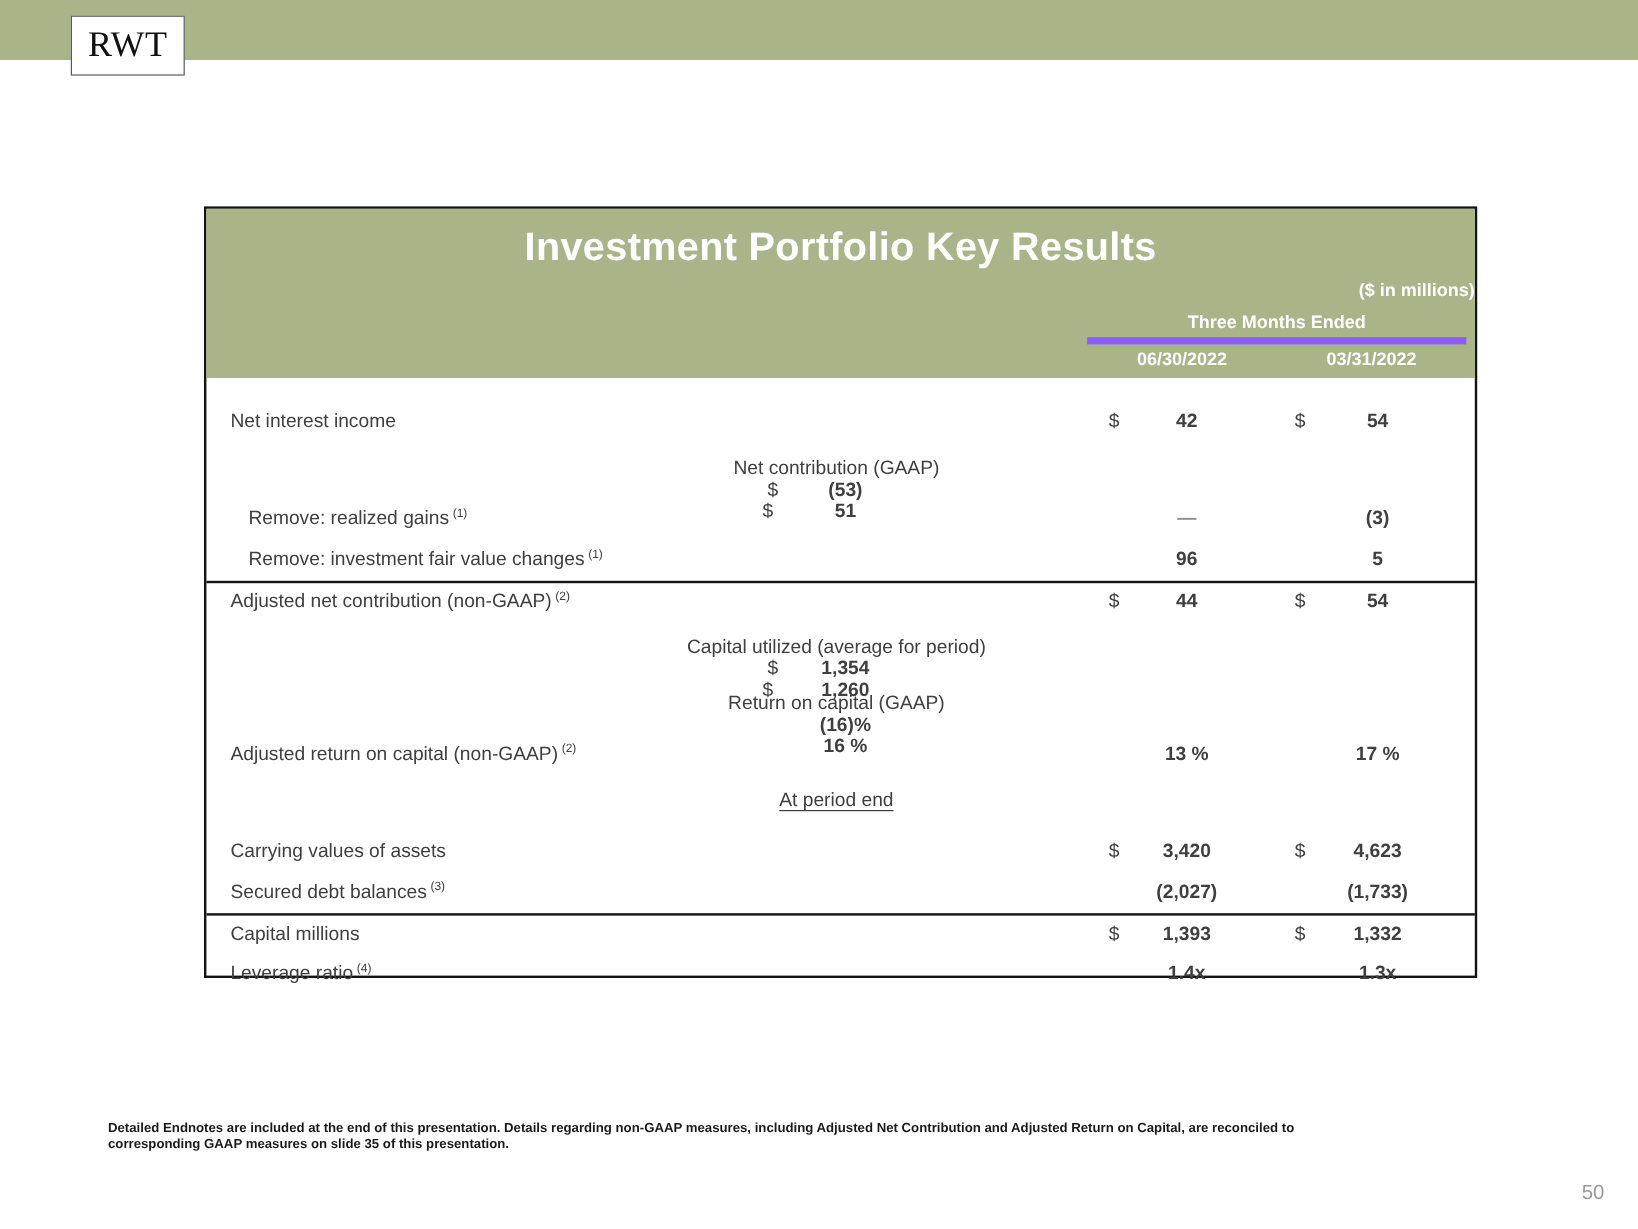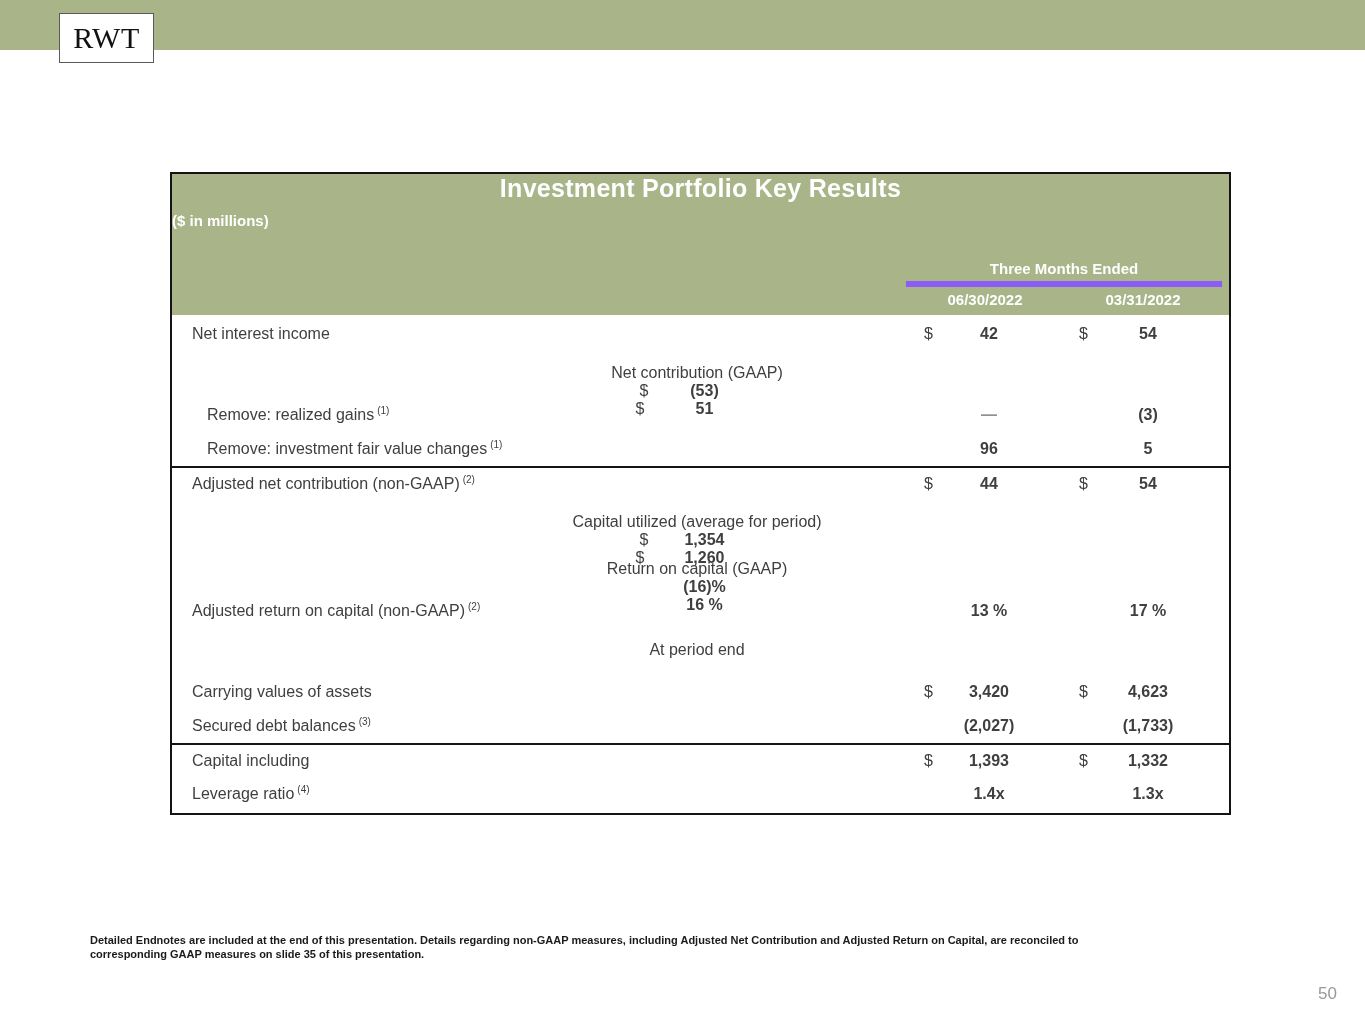--- a/index.html
+++ b/index.html
@@ -31,49 +31,49 @@
   .results-table{
     position:absolute;left:170px;top:172px;width:1061px;height:643px;
     border:2px solid var(--rule);
     background:#ffffff;
   }
   .table-head{
     position:relative;
     height:141px;background:var(--green);color:#ffffff;
   }
   .table-title{
-    text-align:center;
-    font-size:25px;font-weight:bold;letter-spacing:0.3px;
+    padding-top:13px;text-align:center;
+    font-size:33px;font-weight:bold;letter-spacing:0.3px;
   }
   .table-subtitle{
-    margin-top:9px;text-align:left;
+    margin-top:9px;text-align:right;
     font-size:15px;font-weight:bold;
   }
   .col-group{
     position:absolute;right:7px;top:86px;width:316px;
     font-weight:bold;font-size:15px;text-align:center;
   }
   .col-group-title{
     padding-bottom:4px;
     border-bottom:6px solid #8b5cf6;
   }
   .col-dates{display:flex;margin-top:4px;}
   .col-dates > div{flex:1;}
-  .table-body{padding-top:2px;}
+  .table-body{padding-top:20px;}
   .row{
     display:flex;align-items:center;
     height:34px;
     padding:0 27px 0 20px;
     font-size:16px;
   }
   .row.group-start{margin-top:13px;flex-direction:column;}
   .row.rule-top{border-top:2px solid var(--rule);}
   .row .label{flex:1;white-space:nowrap;}
   .row.indent .label{padding-left:15px;}
-  .label.u{text-underline-offset:3px;}
+  .label.u{text-decoration:underline;text-underline-offset:3px;}
   .label sup{font-size:10px;vertical-align:super;margin-left:3px;line-height:0;}
   .g{display:flex;justify-content:space-between;align-items:center;}
   .g1{width:115px;}
   .gap-col{width:40px;}
   .g2{width:123px;}
   .d{width:15px;text-align:left;}
   .v{flex:1;text-align:center;font-weight:bold;}
   .v.muted{color:#909090;}
   .footnote{
     position:absolute;left:90px;top:934px;width:1032px;
@@ -232,21 +232,21 @@
           <span class="d"></span>
           <span class="v">(2,027)</span>
         </span>
         <span class="gap-col"></span>
         <span class="g g2">
           <span class="d"></span>
           <span class="v">(1,733)</span>
         </span>
       </div>
       <div class="row rule-top">
-        <span class="label">Capital including</span>
+        <span class="label">Capital millions</span>
         <span class="g g1">
           <span class="d">$</span>
           <span class="v">1,393</span>
         </span>
         <span class="gap-col"></span>
         <span class="g g2">
           <span class="d">$</span>
           <span class="v">1,332</span>
         </span>
       </div>

